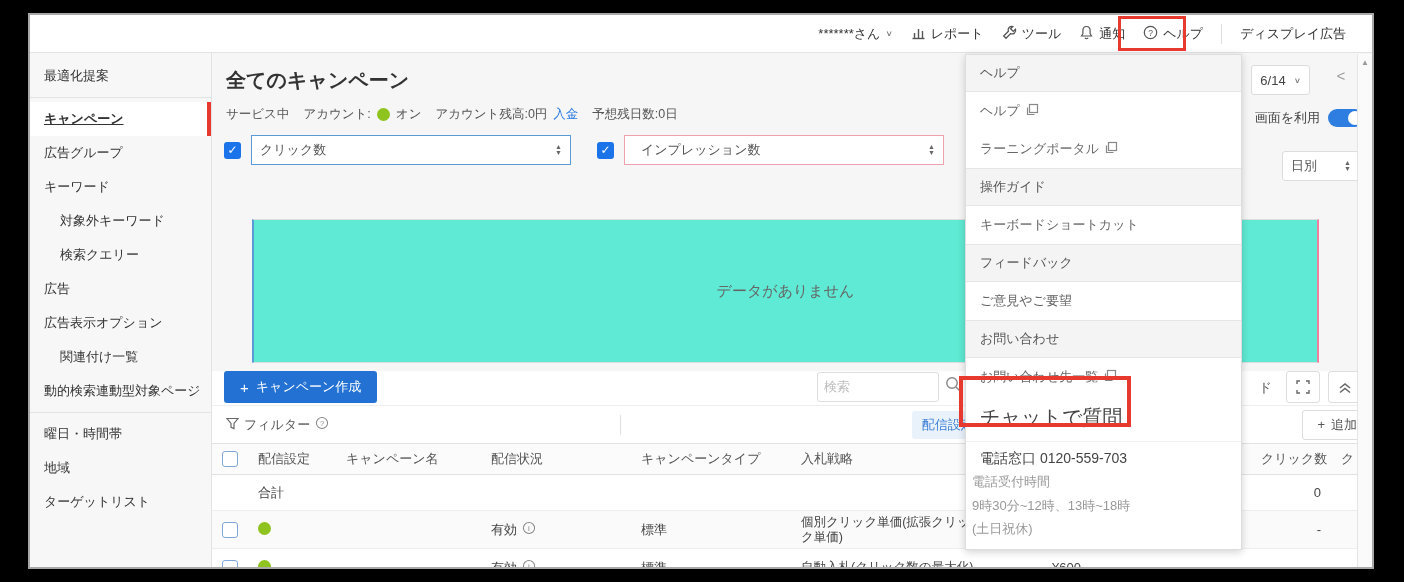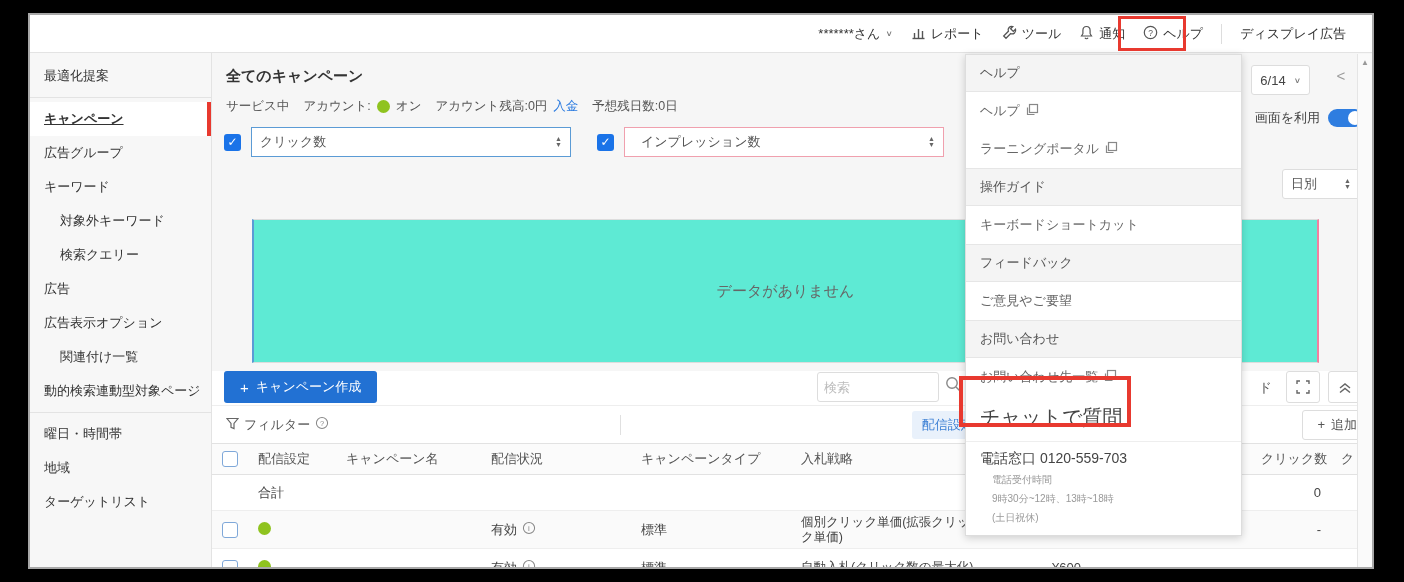--- a/index.html
+++ b/index.html
@@ -24,21 +24,21 @@
   
   .sidebar { width:182px; background:#f7f7f7; border-right:1px solid #e3e3e3; padding-top:6px;
              font-size:13px; color:#333; flex:none; }
   .side-item { padding:8px 14px; cursor:pointer; white-space:nowrap; overflow:hidden; }
   .side-item.indent { padding-left:30px; }
   .side-item.active { background:#fff; font-weight:bold; border-right:4px solid #e8392f;text-decoration:underline; }
   .side-div { border-top:1px solid #e3e3e3; margin:4px 0; }
 
   
   .main { flex:1; position:relative; background:#f6f6f6; overflow:hidden; }
-  .m-title { margin:14px 0 0 14px; font-size:15px; font-weight:bold; color:#333; }
+  .m-title { margin:14px 0 0 14px; font-size:20px; font-weight:bold; color:#333; }
   .m-status { margin:12px 0 0 14px; font-size:12.5px; color:#555; display:flex; align-items:center; gap:14px; }
   .dot-green { width:13px; height:13px; border-radius:50%; background:#8fc31f; display:inline-block; }
   .link-blue { color:#2d7ce0; cursor:pointer; }
 
   .metric-row { margin:12px 0 0 12px; display:flex; align-items:center; gap:10px; }
   .cbx { width:17px; height:17px; border-radius:3px; background:#1a73e8; color:#fff;
          font-size:12px; display:flex; align-items:center; justify-content:center; cursor:pointer; }
   .cbx-empty { width:16px; height:16px; border:1px solid #7fa8d9; border-radius:3px; background:#fff; cursor:pointer; }
   .metric-select { width:320px; height:30px; background:#fff; display:flex; align-items:center;
                    justify-content:space-between; padding:0 8px; font-size:13px; color:#555; cursor:pointer; }
@@ -50,21 +50,21 @@
                 border-top:1px solid #ddd; border-bottom:1px solid #ddd;
                 border-left:2px solid #5b9bd5; border-right:2px solid #f080a0;
                 background:#5eead4; display:flex; align-items:center; justify-content:center; }
   .chart-empty { font-size:15px; color:#666; }
 
   .toolbar { position:absolute; left:0; right:0; top:318px; height:34px; background:#fff; }
   .btn-create { position:absolute; left:12px; top:0; height:32px; background:#2271d3; color:#fff;
                 border:none; border-radius:3px; font-size:13px; padding:0 16px; display:flex;
                 align-items:center; gap:7px; cursor:pointer; }
   .search-box { position:absolute; left:605px; top:1px; width:122px; height:30px; background:#fff;
-                border:1px solid #ddd; border-radius:3px; padding:0 6px; font-size:13px; color:#333; }
+                border:1px solid #ddd; border-radius:3px; padding:0 6px; font-size:13px; color:#333;font-family:Liberation Serif, serif; }
   .search-box::placeholder { color:#bbb; }
   .search-btn { position:absolute; left:732px; top:4px; cursor:pointer; }
   .tb-partial { position:absolute; right:100px; top:8px; font-size:13px; color:#555; }
   .sq-btn { position:absolute; top:0; width:34px; height:32px; background:#fff; border:1px solid #ddd;
             border-radius:3px; display:flex; align-items:center; justify-content:center; cursor:pointer; color:#666; }
 
   .filter-row { position:absolute; left:0; right:0; top:352px; height:38px; background:#fff;
                 border-top:1px solid #eee; display:flex; align-items:center; font-size:13px; color:#555;justify-content:space-between; }
   .filter-lab { display:flex; align-items:center; gap:5px; margin-left:14px; cursor:pointer; }
   .v-sep { width:1px; height:20px; background:#e0e0e0; margin:0 12px; }
@@ -88,38 +88,38 @@
 
   
   .date-box { position:absolute; top:12px; right:62px; height:30px; background:#fff; border:1px solid #ddd;
               border-radius:3px; display:flex; align-items:center; gap:8px; padding:0 8px;
               font-size:13px; color:#444; cursor:pointer; }
   .nav-arrows { position:absolute; top:14px; right:6px; display:flex; gap:12px; font-size:15px; color:#999; }
   .toggle-row { position:absolute; top:56px; right:8px; display:flex; align-items:center; gap:8px;
                 font-size:13px; color:#444; }
   .toggle { width:36px; height:18px; border-radius:9px; background:#2e7de0; position:relative; cursor:pointer; }
   .toggle .knob { position:absolute; right:2px; top:2px; width:14px; height:14px; border-radius:50%; background:#fff; }
-  .gran-box { position:absolute; top:116px; right:12px; width:78px; height:30px; background:#fff;
+  .gran-box { position:absolute; top:98px; right:12px; width:78px; height:30px; background:#fff;
               border:1px solid #ddd; border-radius:3px; display:flex; align-items:center;
               justify-content:space-between; padding:0 8px; font-size:13px; color:#555; cursor:pointer; }
 
   
   .scrollbar { position:absolute; right:0; top:39px; bottom:0; width:15px; background:#fafafa;
                border-left:1px solid #e5e5e5; z-index:40; display:flex; justify-content:center; }
   .sb-arrow { font-size:8px; color:#999; margin-top:4px; }
 
   
   .help-menu { position:absolute; left:935px; top:39px; width:277px; background:#fff;
                border:1px solid #ddd; box-shadow:0 2px 8px rgba(0,0,0,.18); z-index:50;
                font-size:13px; color:#555; }
   .hm-section { background:#f4f4f4; padding:9px 14px; color:#555; border-top:1px solid #e6e6e6; border-bottom:1px solid #e6e6e6; }
   .hm-item { padding:10px 14px; display:flex; align-items:center; gap:6px; cursor:pointer; color:#666; }
   .hm-chat { padding:8px 14px 10px; font-size:20px; color:#444; cursor:pointer; }
   .hm-phone { padding:8px 14px 2px; font-size:14px; color:#444; border-top:1px solid #eee; }
-  .hm-note { padding:2px 26px; font-size:10px; color:#999; line-height:1.5; }
+  .hm-note { padding:2px 6px; font-size:13px; color:#999; line-height:1.5; }
   .hm-note:last-child { padding-bottom:10px; }
 
   
   .hl-help { position:absolute; left:1088px; top:1px; width:68px; height:35px;
              border:3px solid #e8392f; z-index:60; pointer-events:none; }
   .hl-chat { position:absolute; left:929px; top:361px; width:172px; height:51px;
              border:4px solid #e8392f; z-index:60; pointer-events:none; }
 </style>
 </head>
 <body>

